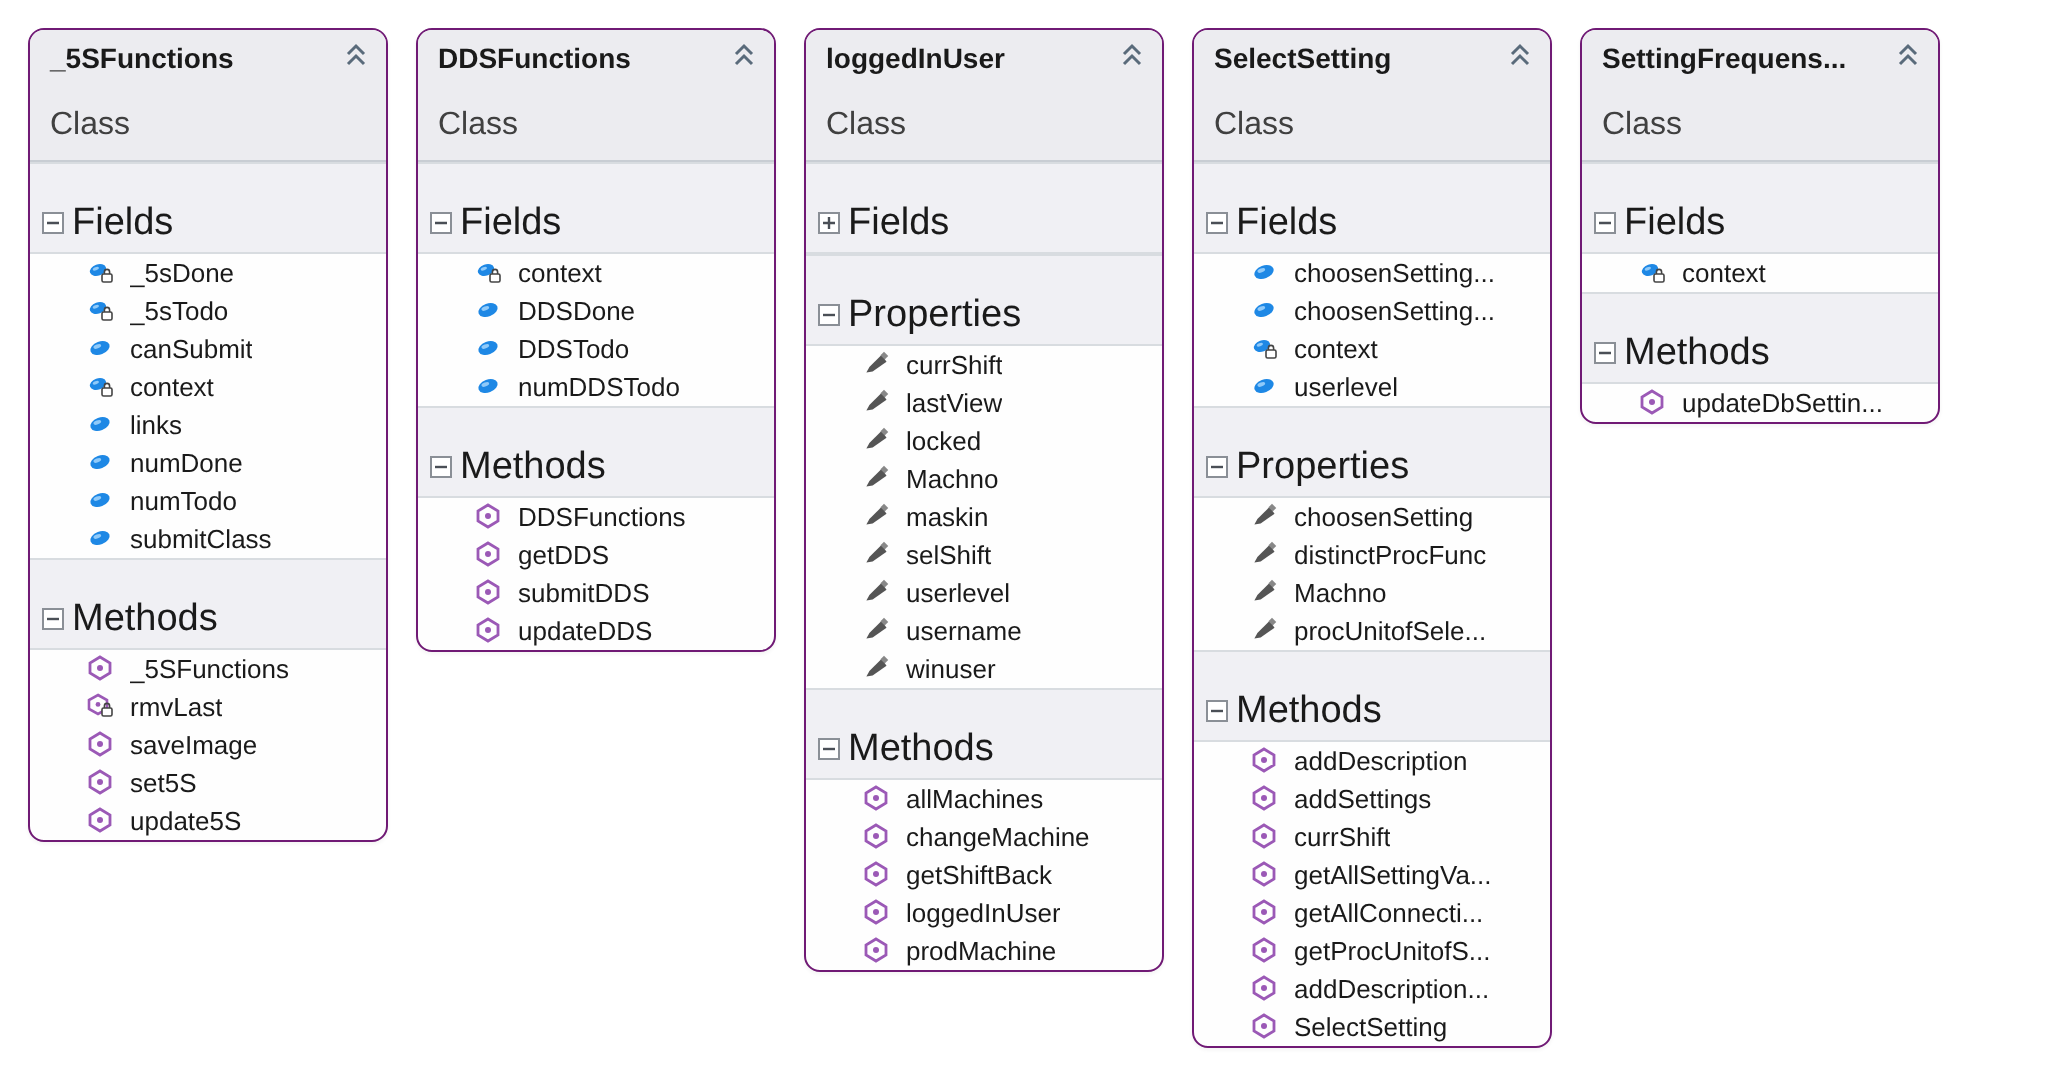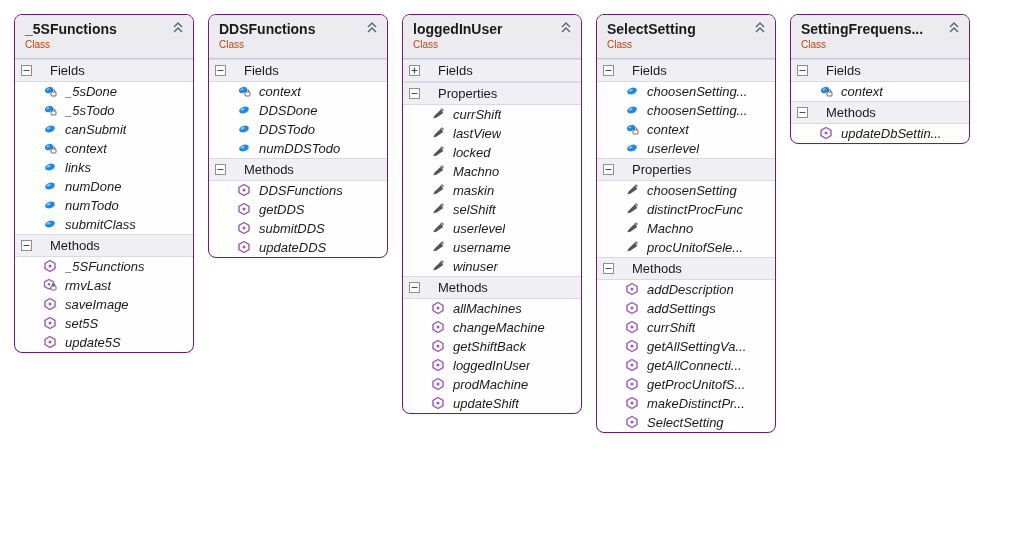--- a/index.html
+++ b/index.html
@@ -26,49 +26,48 @@
     padding: 6px 10px 8px 10px;
     border-bottom: 1px solid #c8cdd3;
     position: relative;
   }
   .class-title {
     font-weight: 600;
     font-size: 14px;
     line-height: 1.2;
   }
   .class-kind {
-    font-size: 10px;
-    color: #c2410c;
-    margin-top: 1px;
+    font-size: 16px;
+    color: #404040;
+    margin-top: 16px;
   }
   .collapse-chevron {
     position: absolute;
     top: 6px;
     right: 8px;
     width: 14px;
     height: 14px;
   }
   .section-header {
     background: #f0f0f4;
-    padding: 3px 8px 3px 6px;
+    padding: 19px 8px 3px 6px;
     border-top: 1px solid #d8dce0;
     border-bottom: 1px solid #d8dce0;
     display: flex;
     align-items: center;
-    gap: 18px;
-    font-size: 13px;
+    gap: 4px;
+    font-size: 19px;
   }
   .section-toggle {
     width: 11px;
     height: 11px;
     flex-shrink: 0;
   }
   .member-list {
     padding: 0;
-    font-style: italic;
   }
   .member-row {
     display: flex;
     align-items: center;
     gap: 8px;
     padding: 2px 6px 2px 28px;
     font-size: 13px;
     white-space: nowrap;
     overflow: hidden;
     text-overflow: ellipsis;
@@ -504,28 +503,20 @@
           <span class="member-label">loggedInUser</span>
       </div>
       <div class="member-row">
           <span class="icon">
           <svg width="14" height="14">
             <use href="#sym-method"></use>
           </svg>
         </span>
           <span class="member-label">prodMachine</span>
       </div>
-      <div class="member-row">
-          <span class="icon">
-          <svg width="14" height="14">
-            <use href="#sym-method"></use>
-          </svg>
-        </span>
-          <span class="member-label">updateShift</span>
-      </div>
     </div>
   </div>
 <div class="class-box">
     <div class="class-header">
     <div class="class-title">SelectSetting</div>
     <div class="class-kind">Class</div>
     <span class="collapse-chevron">
         <svg width="14" height="14">
           <use href="#sym-chevrons-up"></use>
         </svg>
@@ -671,21 +662,21 @@
           </svg>
         </span>
           <span class="member-label">getProcUnitofS...</span>
       </div>
       <div class="member-row">
           <span class="icon">
           <svg width="14" height="14">
             <use href="#sym-method"></use>
           </svg>
         </span>
-          <span class="member-label">makeDistinctPr...</span>
+          <span class="member-label">addDescription...</span>
       </div>
       <div class="member-row">
           <span class="icon">
           <svg width="14" height="14">
             <use href="#sym-method"></use>
           </svg>
         </span>
           <span class="member-label">SelectSetting</span>
       </div>
     </div>

